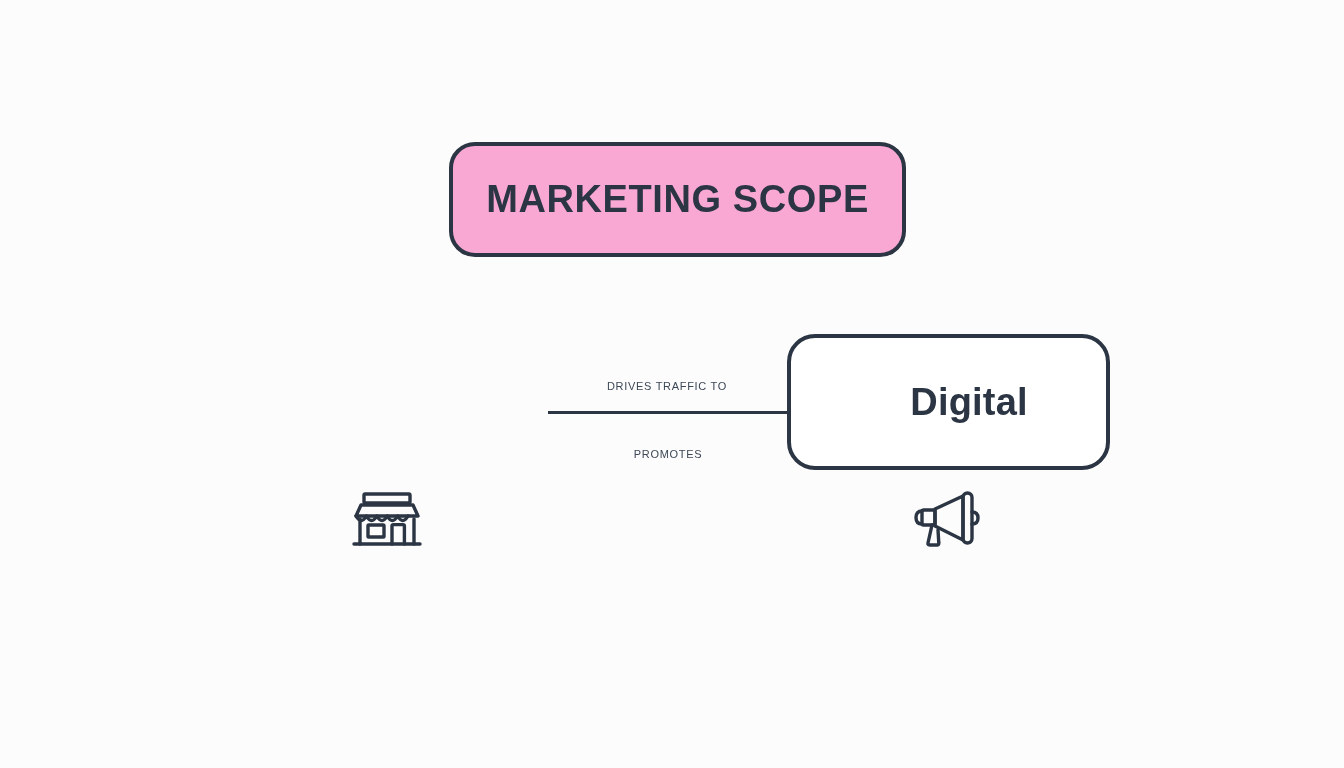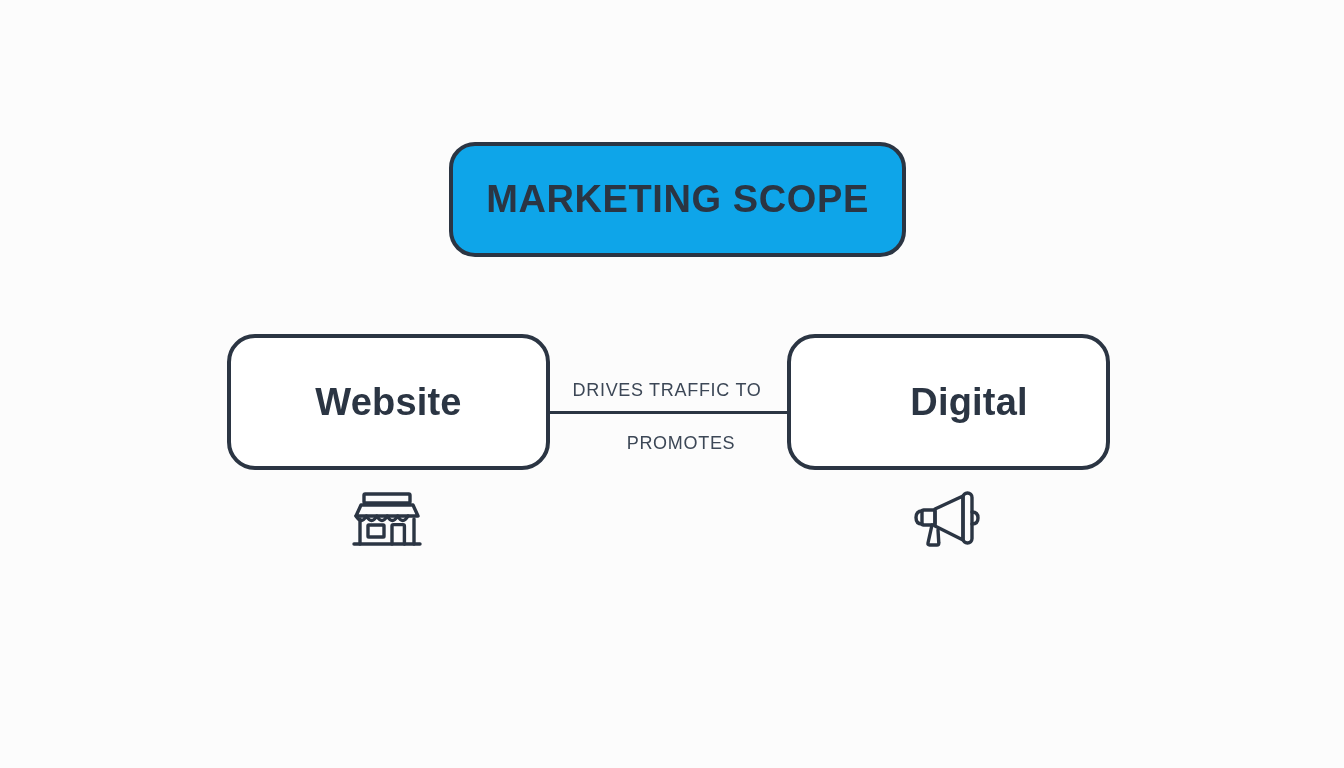--- a/index.html
+++ b/index.html
@@ -25,21 +25,21 @@
   
   .title-card {
     position: absolute;
     left: 449px;
     top: 142px;
     width: 457px;
     height: 115px;
     box-sizing: border-box;
     border: 4px solid #2b3543;
     border-radius: 26px;
-    background: #0ea5e9;
+    background: #f9a8d4;
     display: flex;
     flex-direction: column;
     align-items: center;
     justify-content: center;
   }
   .title-main {
     font-size: 38px;
     font-weight: bold;
     color: #2b3543;
     letter-spacing: 0.6px;
@@ -96,36 +96,35 @@
     left: 548px;
     top: 411px;
     width: 241px;
     height: 3px;
     background: #2b3543;
   }
 
   
   .edge-label {
     position: absolute;
-    font-size: 18px;
+    font-size: 11px;
     font-weight: normal;
     color: #3c4756;
     letter-spacing: 0.7px;
     white-space: nowrap;
     text-align: center;
     transform: translateX(-50%);
   }
   #edge-label-top {
     left: 667px;
     top: 380px;
   }
   #edge-label-bottom {
     left: 668px;
-    top: 433px;
-    margin-left: 13px;
+    top: 448px;
   }
 
   
   .node-icon {
     position: absolute;
     width: 74px;
     height: 62px;
   }
   #icon-website {
     left: 350px;
@@ -143,23 +142,20 @@
 </style>
 </head>
 <body>
 
 <div id="canvas">
 
   <div class="title-card">
     <div class="title-main">MARKETING SCOPE</div>
   </div>
 
-  <div class="node" id="node-website">
-    <div class="node-label">Website</div>
-  </div>
 
   <div class="node" id="node-digital-marketing">
     <div class="node-label">
       <span>Digital</span><br>
     </div>
   </div>
 
   <div class="connector"></div>
 
   <div class="edge-label" id="edge-label-top">DRIVES TRAFFIC TO</div>

